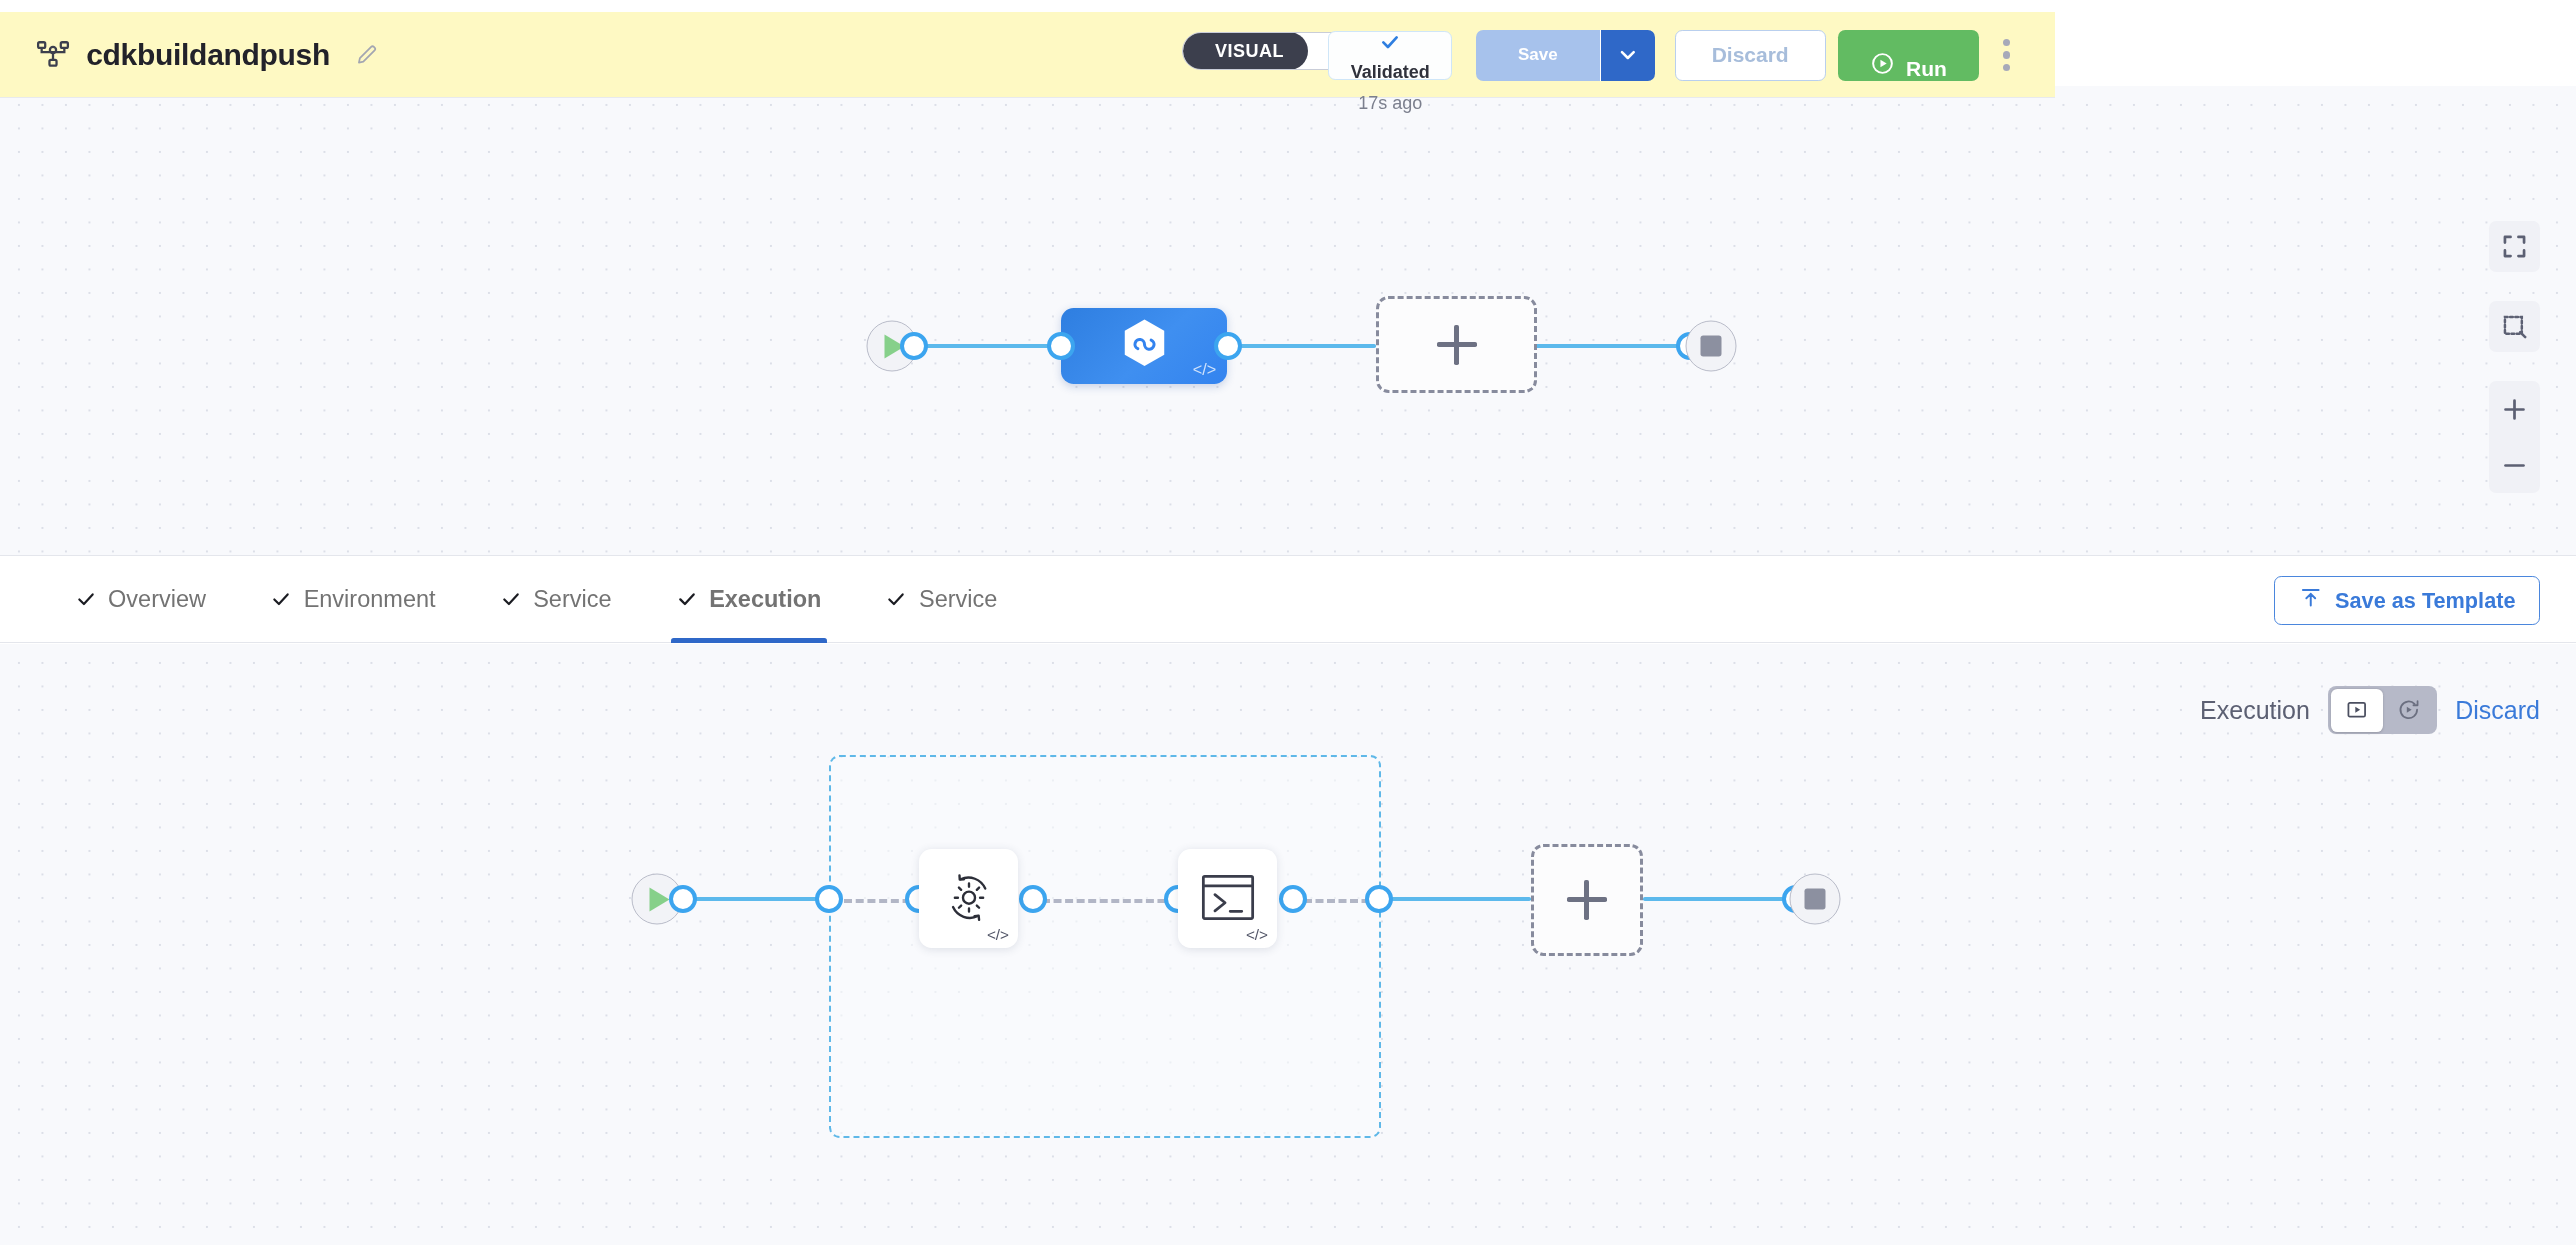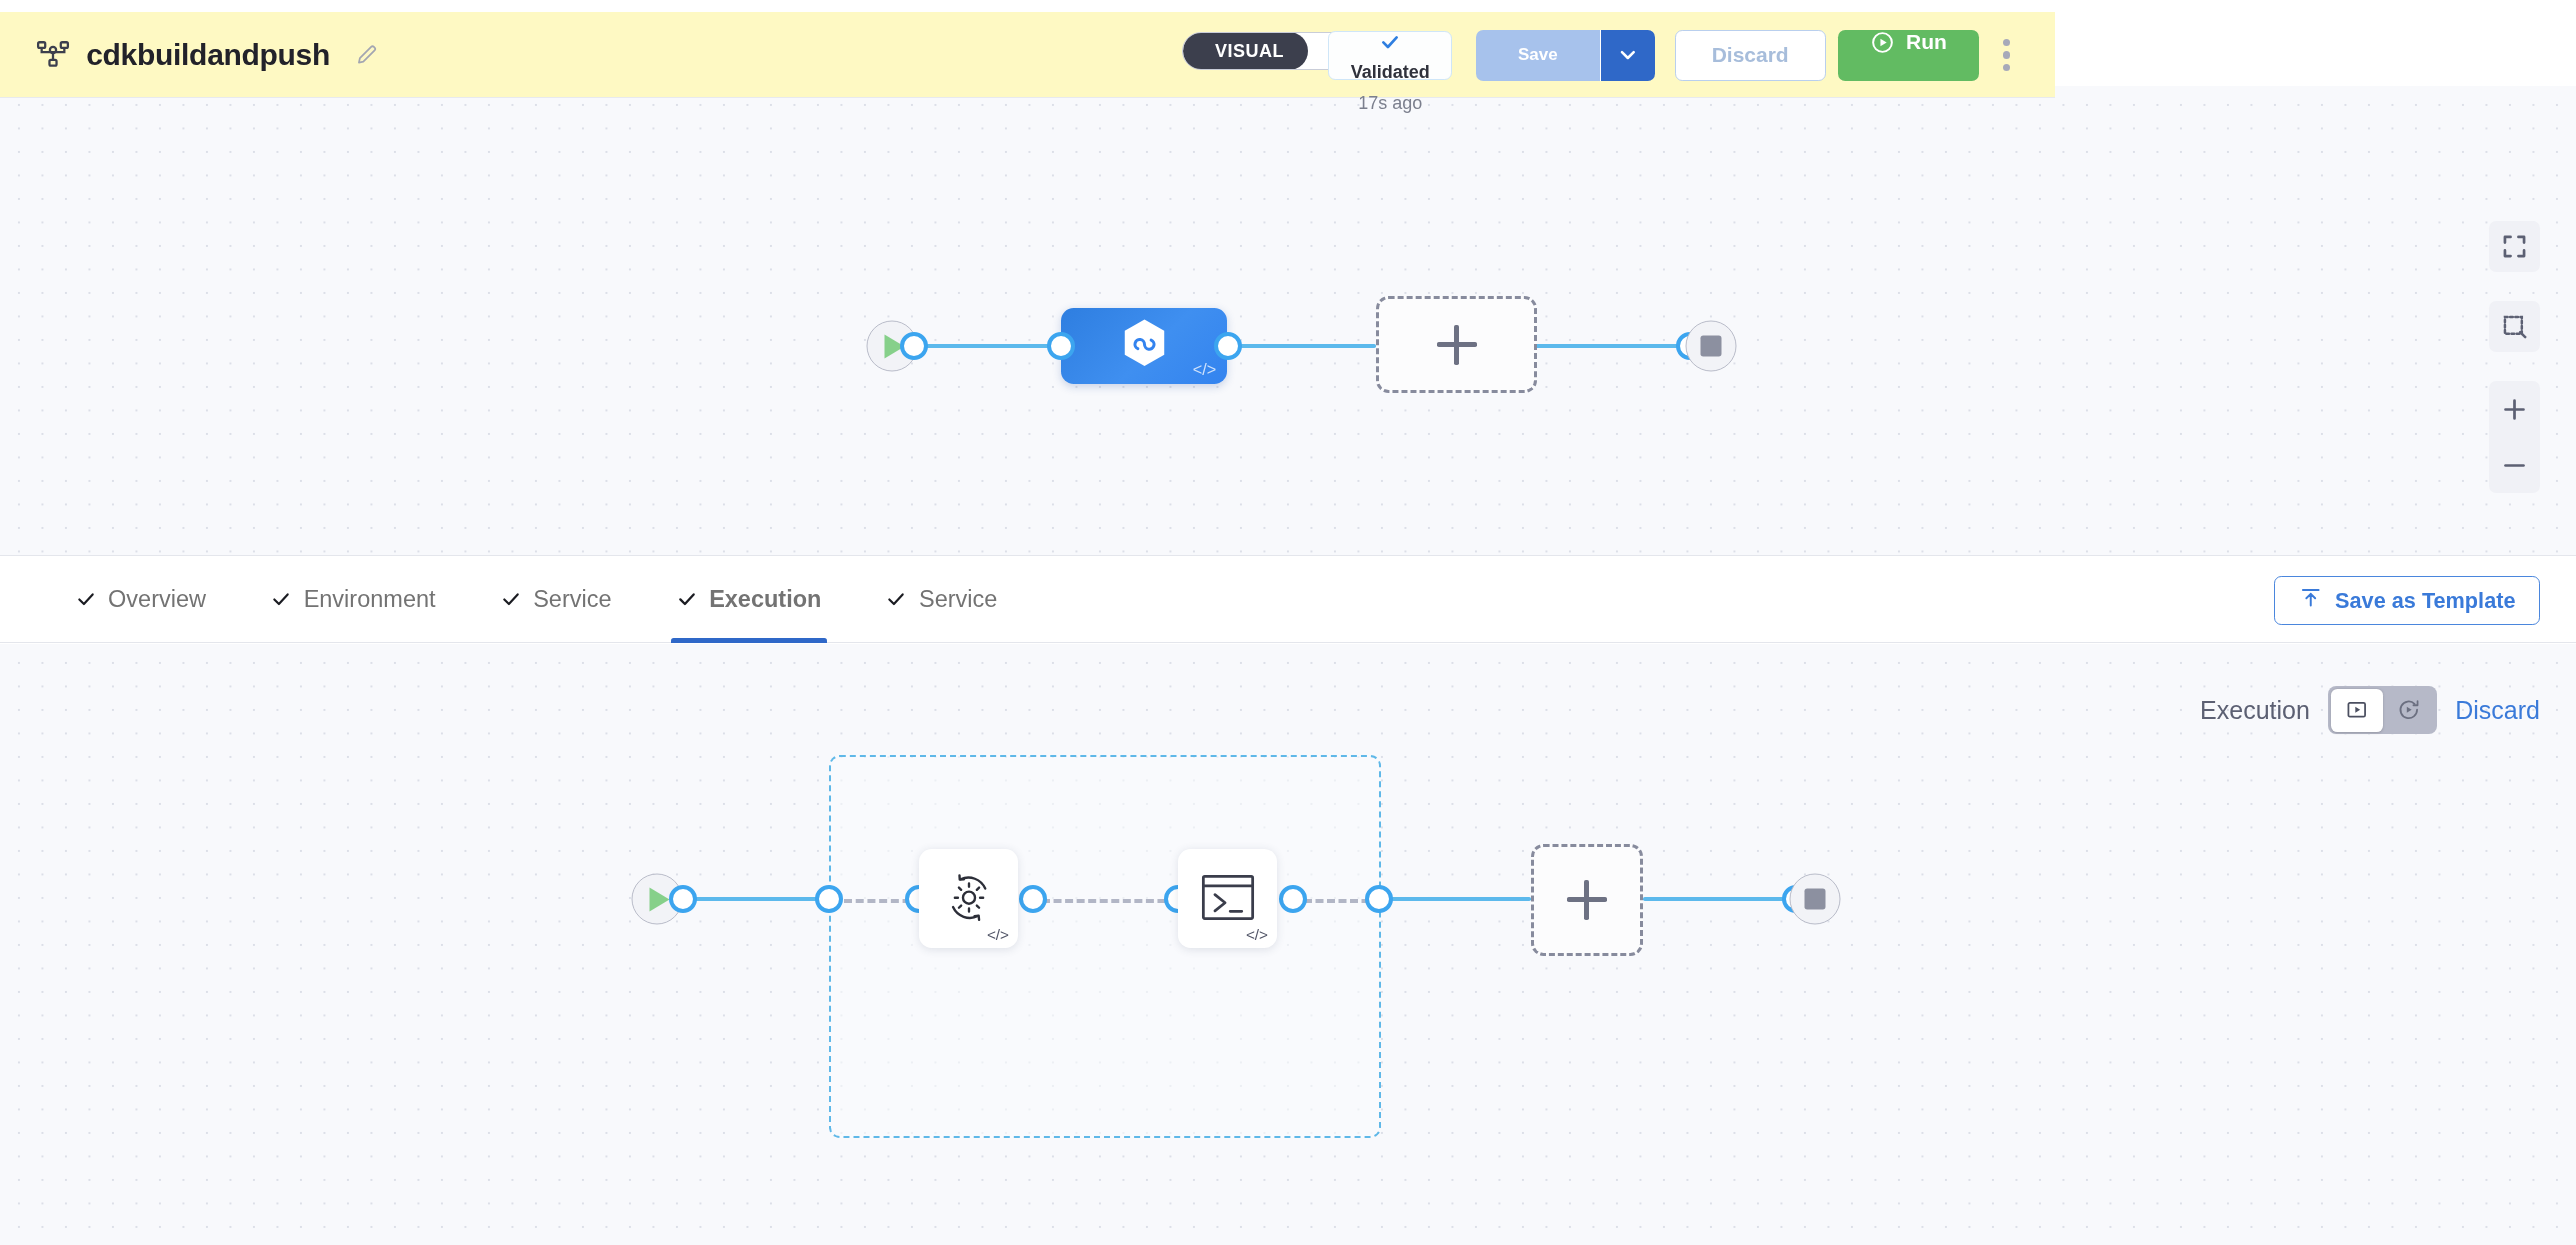--- a/index.html
+++ b/index.html
@@ -74,21 +74,21 @@
   .btn-discard {
     height: 51px; padding: 0 36px;
     border: 0.9px solid #b9cfee; border-radius: 7.2px; background:#fff;
     color: #a7bddb; font-size: 21px; font-weight: bold;
     display:flex; align-items:center; cursor: pointer; margin-right: 12px;
   }
   .btn-run {
     height: 51px; padding: 0 32.5px;
     background: #62bb62; border-radius: 7.2px;
     color:#fff; font-size:21px; font-weight:bold;
-    display:flex; align-items:flex-start; gap:10.8px; cursor:pointer;
+    display:flex; align-items:flex-end; gap:10.8px; cursor:pointer;
   }
   .kebab { width: 54px; height: 54px; display:flex; flex-direction:column;
            align-items:center; justify-content:center; gap:5.4px; cursor:pointer; }
   .kebab i { width: 7.2px; height: 7.2px; border-radius:50%; background:#a7aab9; display:block; }
 
   
   .canvas-dots {
     background-color: #f8f9fc;
     background-image: radial-gradient(#dcdfe8 1.3px, transparent 1.4px);
     background-size: 23.5px 23.5px;

